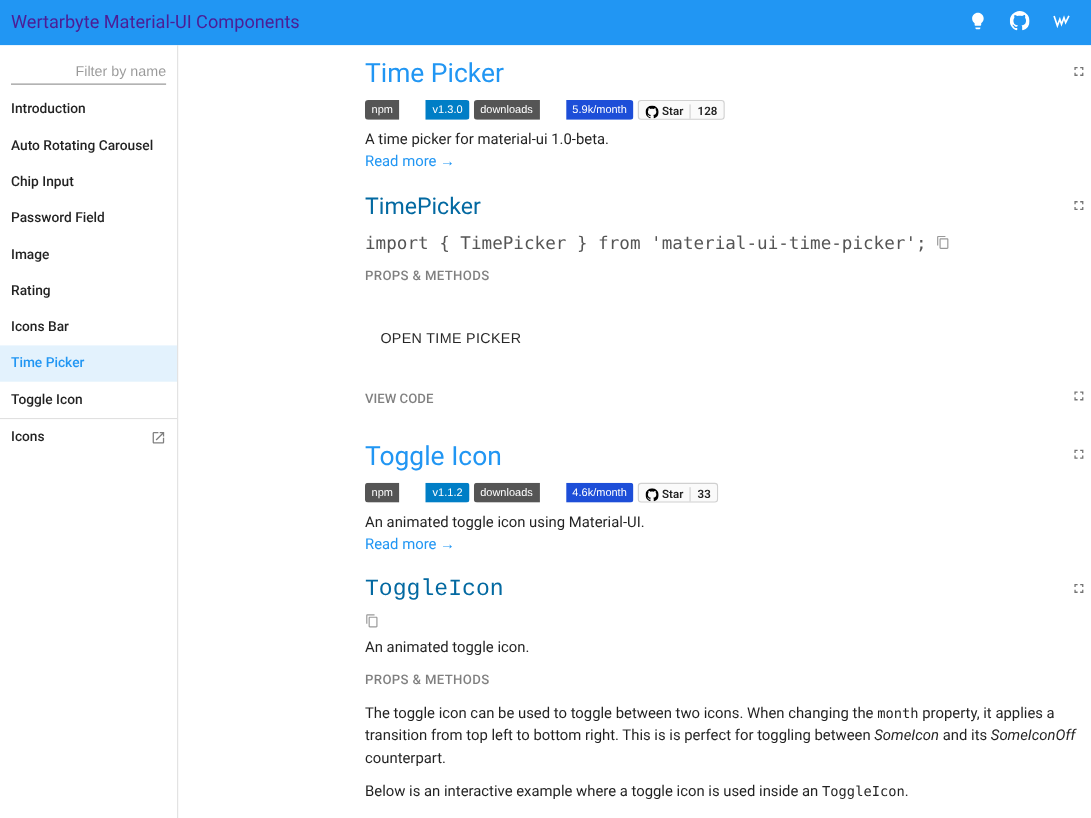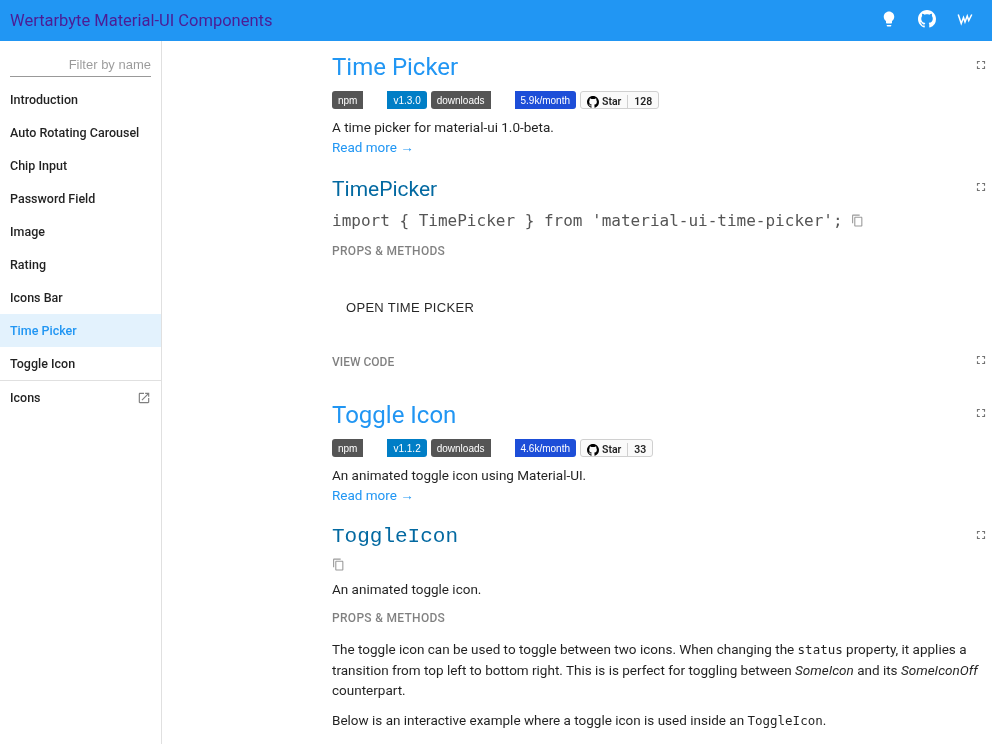--- a/index.html
+++ b/index.html
@@ -198,21 +198,21 @@
       </div>
       <div class="code-line">
         <svg class="copy-icon" viewBox="0 0 24 24">
             <path d="M16 1H4c-1.1 0-2 .9-2 2v14h2V3h12V1zm3 4H8c-1.1 0-2 .9-2 2v14c0 1.1.9 2 2 2h11c1.1 0 2-.9 2-2V7c0-1.1-.9-2-2-2zm0 16H8V7h11v14z"></path>
           </svg>
       </div>
       <p class="desc">An animated toggle icon.</p>
       <div class="props-heading">PROPS &amp; METHODS</div>
 
       <p class="body-text">
-        <span>The toggle icon can be used to toggle between two icons. When changing the </span><code>status</code><span> property, it applies a transition from top left to bottom right. This is is perfect for toggling between </span><em>SomeIcon</em><span> and its </span><em>SomeIconOff</em><span> counterpart.</span>
+        <span>The toggle icon can be used to toggle between two icons. When changing the </span><code>month</code><span> property, it applies a transition from top left to bottom right. This is is perfect for toggling between </span><em>SomeIcon</em><span> and its </span><em>SomeIconOff</em><span> counterpart.</span>
       </p>
       <p class="body-text">
         <span>Below is an interactive example where a toggle icon is used inside an </span><code>ToggleIcon</code><span>.</span>
       </p>
 
       <div class="demo-box">
         
       </div>
 
       

